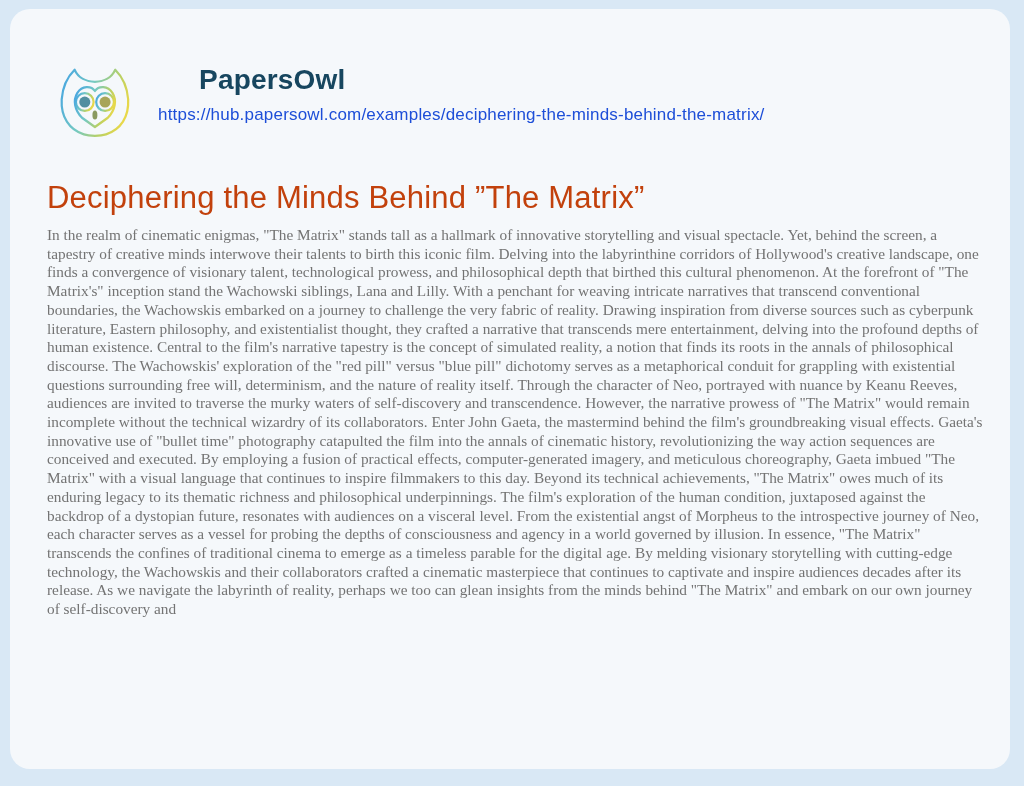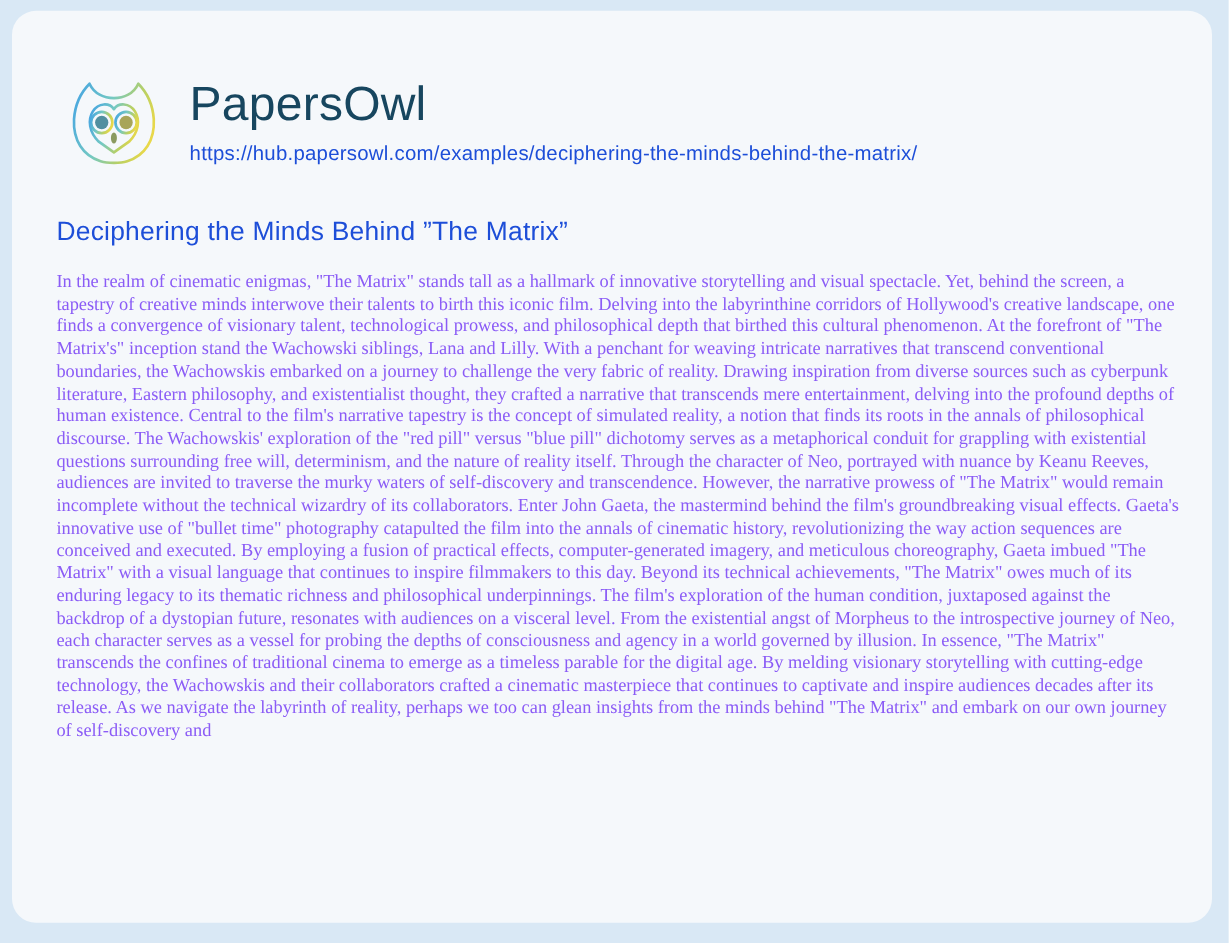--- a/index.html
+++ b/index.html
@@ -30,54 +30,55 @@
     left: 36px;
     top: 46px;
     display: flex;
     align-items: flex-start;
     gap: 16px;
   }
   .logo { display: block; width: 96px; height: 96px; flex: 0 0 auto; }
   .logo svg { display: block; width: 96px; height: 96px; }
   .header-text { padding-top: 10px; }
   .brand {
-    font-size: 40px;
-    font-weight: normal;
+    font-size: 28px;
+    font-weight: bold;
     color: #17465f;
     letter-spacing: 0.2px;
     line-height: 1.1;
+    margin-left: 41px;
   }
   .url {
     margin-top: 9px;
     font-size: 17px;
     color: #1d4ed8;
     letter-spacing: 0.2px;
     cursor: pointer;
   }
   .title {
     position: absolute;
     left: 37px;
     top: 171px;
     margin: 0;
     font-family: "Liberation Sans", sans-serif;
     font-weight: normal;
-    font-size: 22px;
-    color: #1d4ed8;
+    font-size: 31px;
+    color: #c2410c;
     letter-spacing: 0.2px;
   }
   .body-text {
     position: absolute;
     left: 37px;
     top: 217px;
     width: 938px;
     margin: 0;
     font-family: "Liberation Serif", "DejaVu Serif", serif;
     font-size: 15.3px;
     line-height: 18.7px;
-    color: #8b5cf6;
+    color: #737373;
     text-align: left;
   }
 </style>
 </head>
 <body>
 
 <div class="page">
   <div class="card">
 
     <header class="header">

